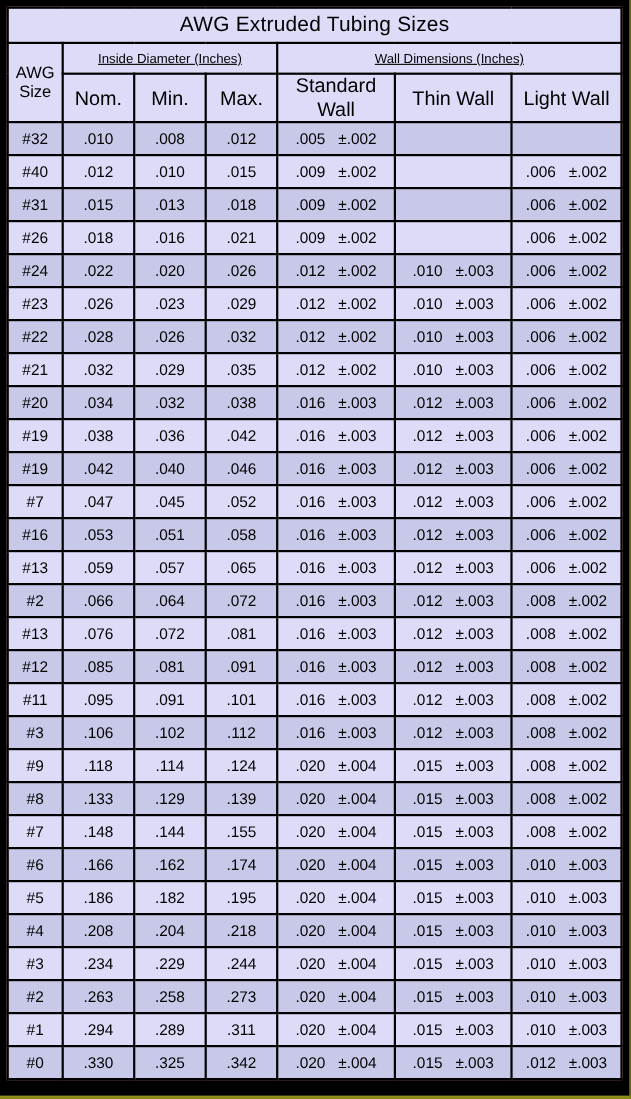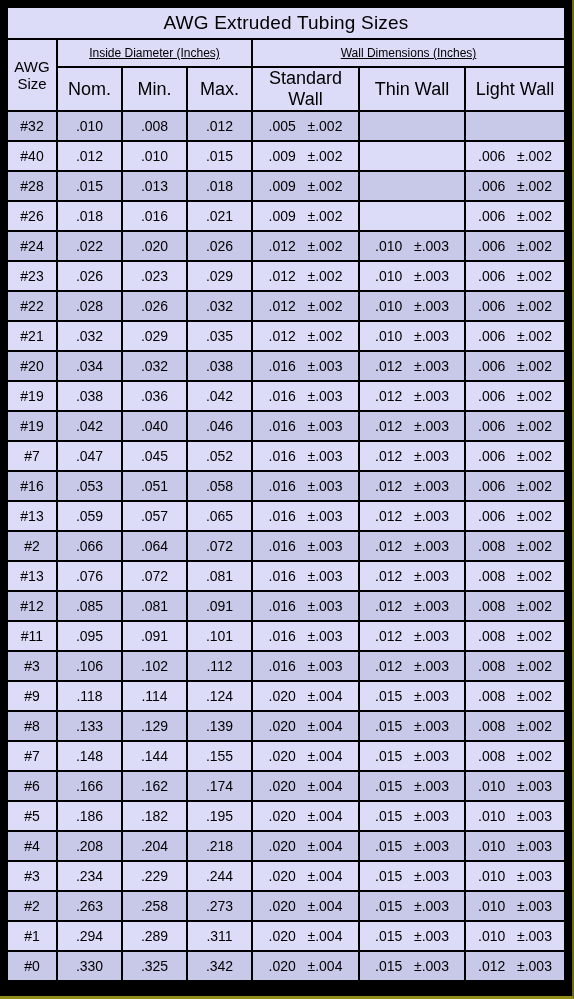--- a/index.html
+++ b/index.html
@@ -144,21 +144,21 @@
         <tr class="dr">
           <td class="awgcell">#40</td>
           <td><span class="wallval">.012</span></td>
           <td><span class="wallval">.010</span></td>
           <td><span class="wallval">.015</span></td>
           <td><span class="wallval">.009   ±.002</span></td>
           <td><span class="wallval"></span></td>
           <td><span class="wallval">.006   ±.002</span></td>
         </tr>
         <tr class="dr alt">
-          <td class="awgcell">#28</td>
+          <td class="awgcell">#31</td>
           <td><span class="wallval">.015</span></td>
           <td><span class="wallval">.013</span></td>
           <td><span class="wallval">.018</span></td>
           <td><span class="wallval">.009   ±.002</span></td>
           <td><span class="wallval"></span></td>
           <td><span class="wallval">.006   ±.002</span></td>
         </tr>
         <tr class="dr">
           <td class="awgcell">#26</td>
           <td><span class="wallval">.018</span></td>

